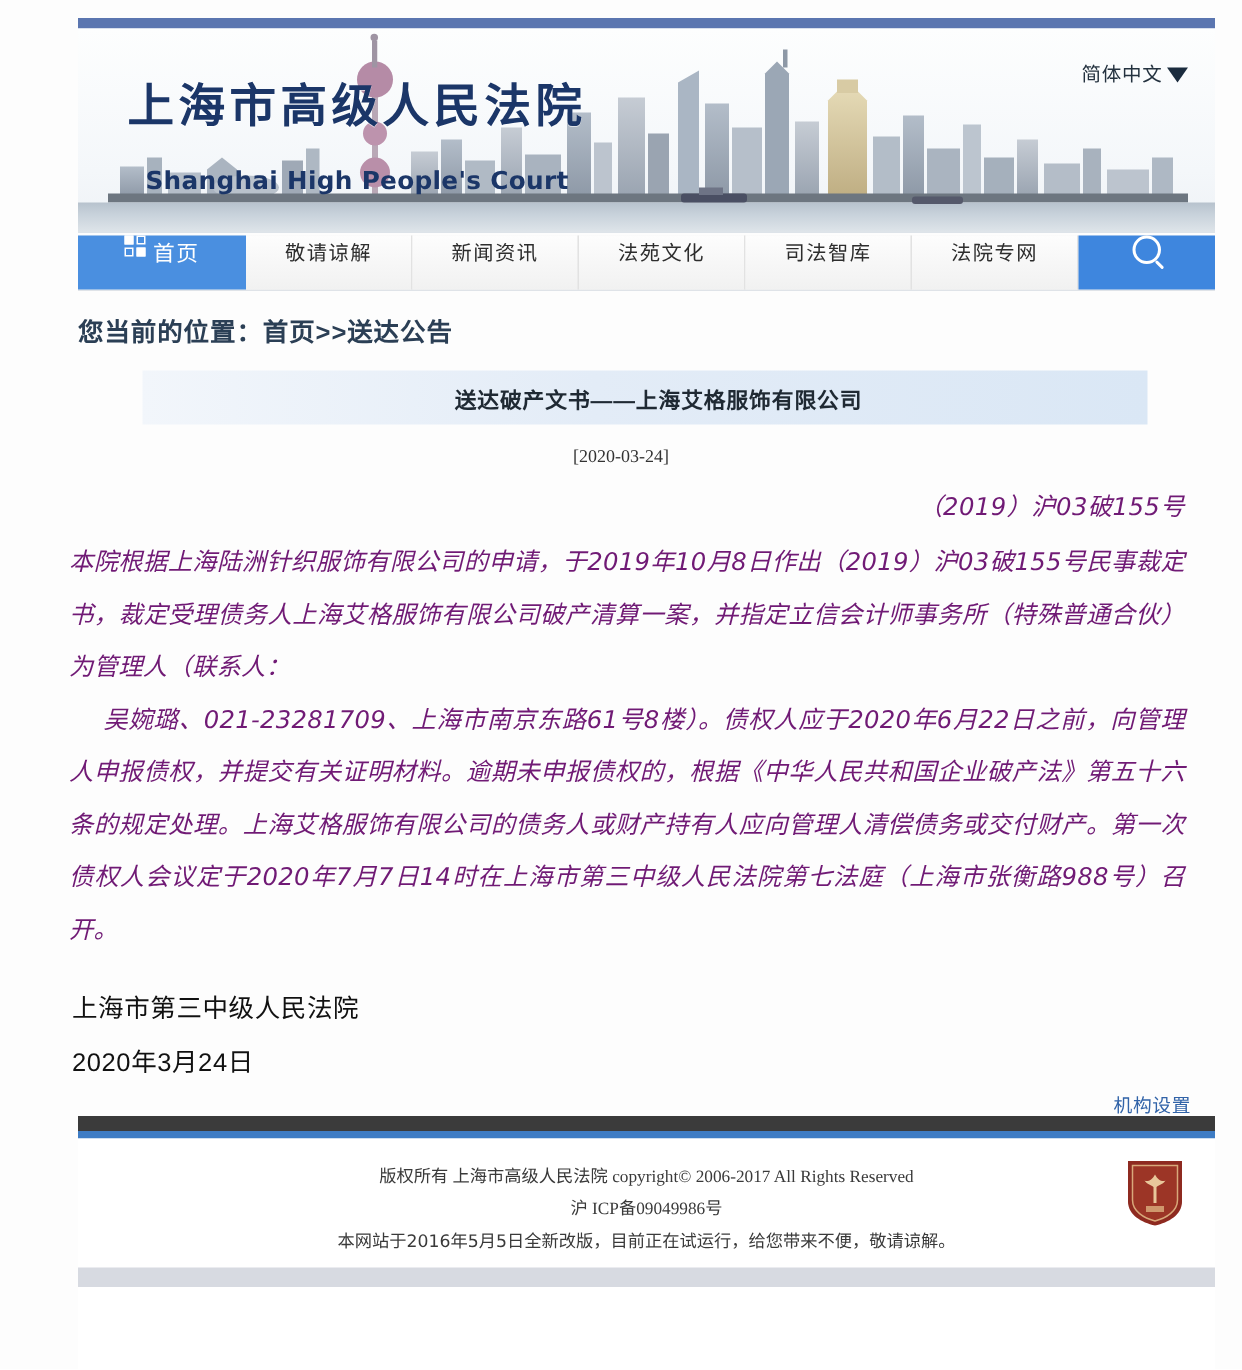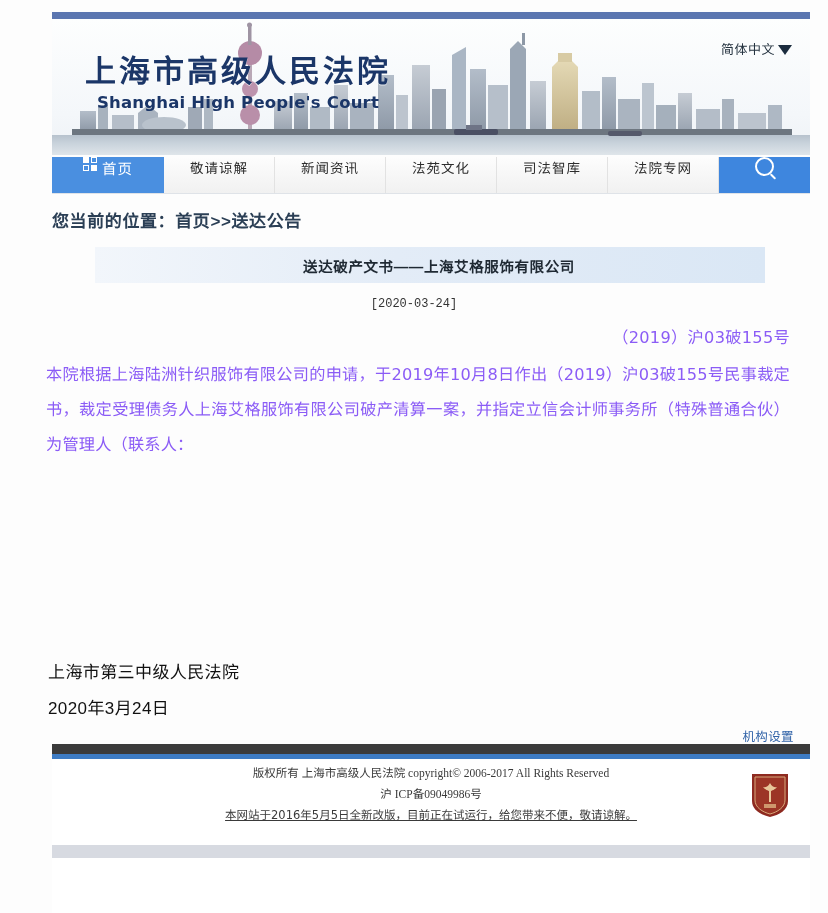--- a/index.html
+++ b/index.html
@@ -84,21 +84,21 @@
     letter-spacing: 3px;
     line-height: 1.05;
     text-shadow: 0 1px 0 rgba(255,255,255,.6);
   }
   .logo .en {
     font-family: "DejaVu Sans", sans-serif;
     font-size: 16.5px;
     font-weight: 700;
     color: #1b3668;
     letter-spacing: .2px;
-    margin-top: 5px;
+    margin-top: 23px;
   }
 
   
   .nav {
     position: absolute;
     left: 52px; top: 157px;
     width: 758px; height: 36px;
     display: flex;
     background: #f4f4f4;
     border-bottom: 1px solid #dfe3e8;
@@ -181,33 +181,34 @@
     font-weight: 700;
     color: #1f2933;
     letter-spacing: .6px;
     padding-left: 18px;
   }
   .pub-date {
     position: absolute;
     left: 0; top: 297px;
     width: 828px;
     text-align: center;
-    font-family: Liberation Mono, monospace;
+    font-family: Liberation Serif, serif;
     font-size: 12px;
     color: #333;
   }
 
   .doc {
     position: absolute;
     left: 46px; top: 320px;
     width: 744px;
     font-family: "DejaVu Sans", "Liberation Sans", sans-serif;
     font-size: 16.2px;
-    color: #8b5cf6;
+    color: #701a75;
     line-height: 35px;
+    font-style: italic;
   }
   .case-no {
     text-align: right;
     letter-spacing: .3px;
     margin-bottom: 2px;
   }
   .body-p {
     text-align: justify;
     text-justify: inter-ideograph;
     letter-spacing: .2px;
@@ -244,32 +245,31 @@
     width: 758px; height: 5px;
     background: #3e7cc4;
   }
 
   
   .footer {
     position: absolute;
     left: 52px; top: 759px;
     width: 758px; height: 86px;
     background: #ffffff;
-    padding-top: 4px;
+    padding-top: 16px;
     box-sizing: border-box;
     text-align: center;
     font-family: "Liberation Serif", "DejaVu Serif", serif;
     font-size: 11.5px;
     color: #3a3a3a;
     line-height: 21px;
   }
   .footer .l3 {
     font-family: "DejaVu Sans", sans-serif;
     font-size: 11.5px;
-    text-decoration: underline;
   }
   .badge {
     position: absolute;
     right: 18px; top: 12px;
     width: 44px; height: 48px;
   }
   .bottom-rule {
     position: absolute;
     left: 52px; top: 845px;
     width: 758px; height: 13px;
@@ -415,20 +415,21 @@
   <div class="breadcrumb">您当前的位置：首页&gt;&gt;送达公告</div>
 
   <div class="title-band">
     <div class="t">送达破产文书——上海艾格服饰有限公司</div>
   </div>
   <div class="pub-date">[2020-03-24]</div>
 
   <div class="doc">
     <div class="case-no">（2019）沪03破155号</div>
     <div class="body-p">本院根据上海陆洲针织服饰有限公司的申请，于2019年10月8日作出（2019）沪03破155号民事裁定书，裁定受理债务人上海艾格服饰有限公司破产清算一案，并指定立信会计师事务所（特殊普通合伙）为管理人（联系人：</div>
+    <div class="body-p"><span class="indent2"></span><span>吴婉璐、021-23281709、上海市南京东路61号8楼）。债权人应于2020年6月22日之前，向管理人申报债权，并提交有关证明材料。逾期未申报债权的，根据《中华人民共和国企业破产法》第五十六条的规定处理。上海艾格服饰有限公司的债务人或财产持有人应向管理人清偿债务或交付财产。第一次债权人会议定于2020年7月7日14时在上海市第三中级人民法院第七法庭（上海市张衡路988号）召开。</span></div>
   </div>
 
   <div class="sign">
     <div>上海市第三中级人民法院</div>
     <div>2020年3月24日</div>
   </div>
 
   <div class="close-link">机构设置</div>
 
   <div class="dark-rule"></div>

